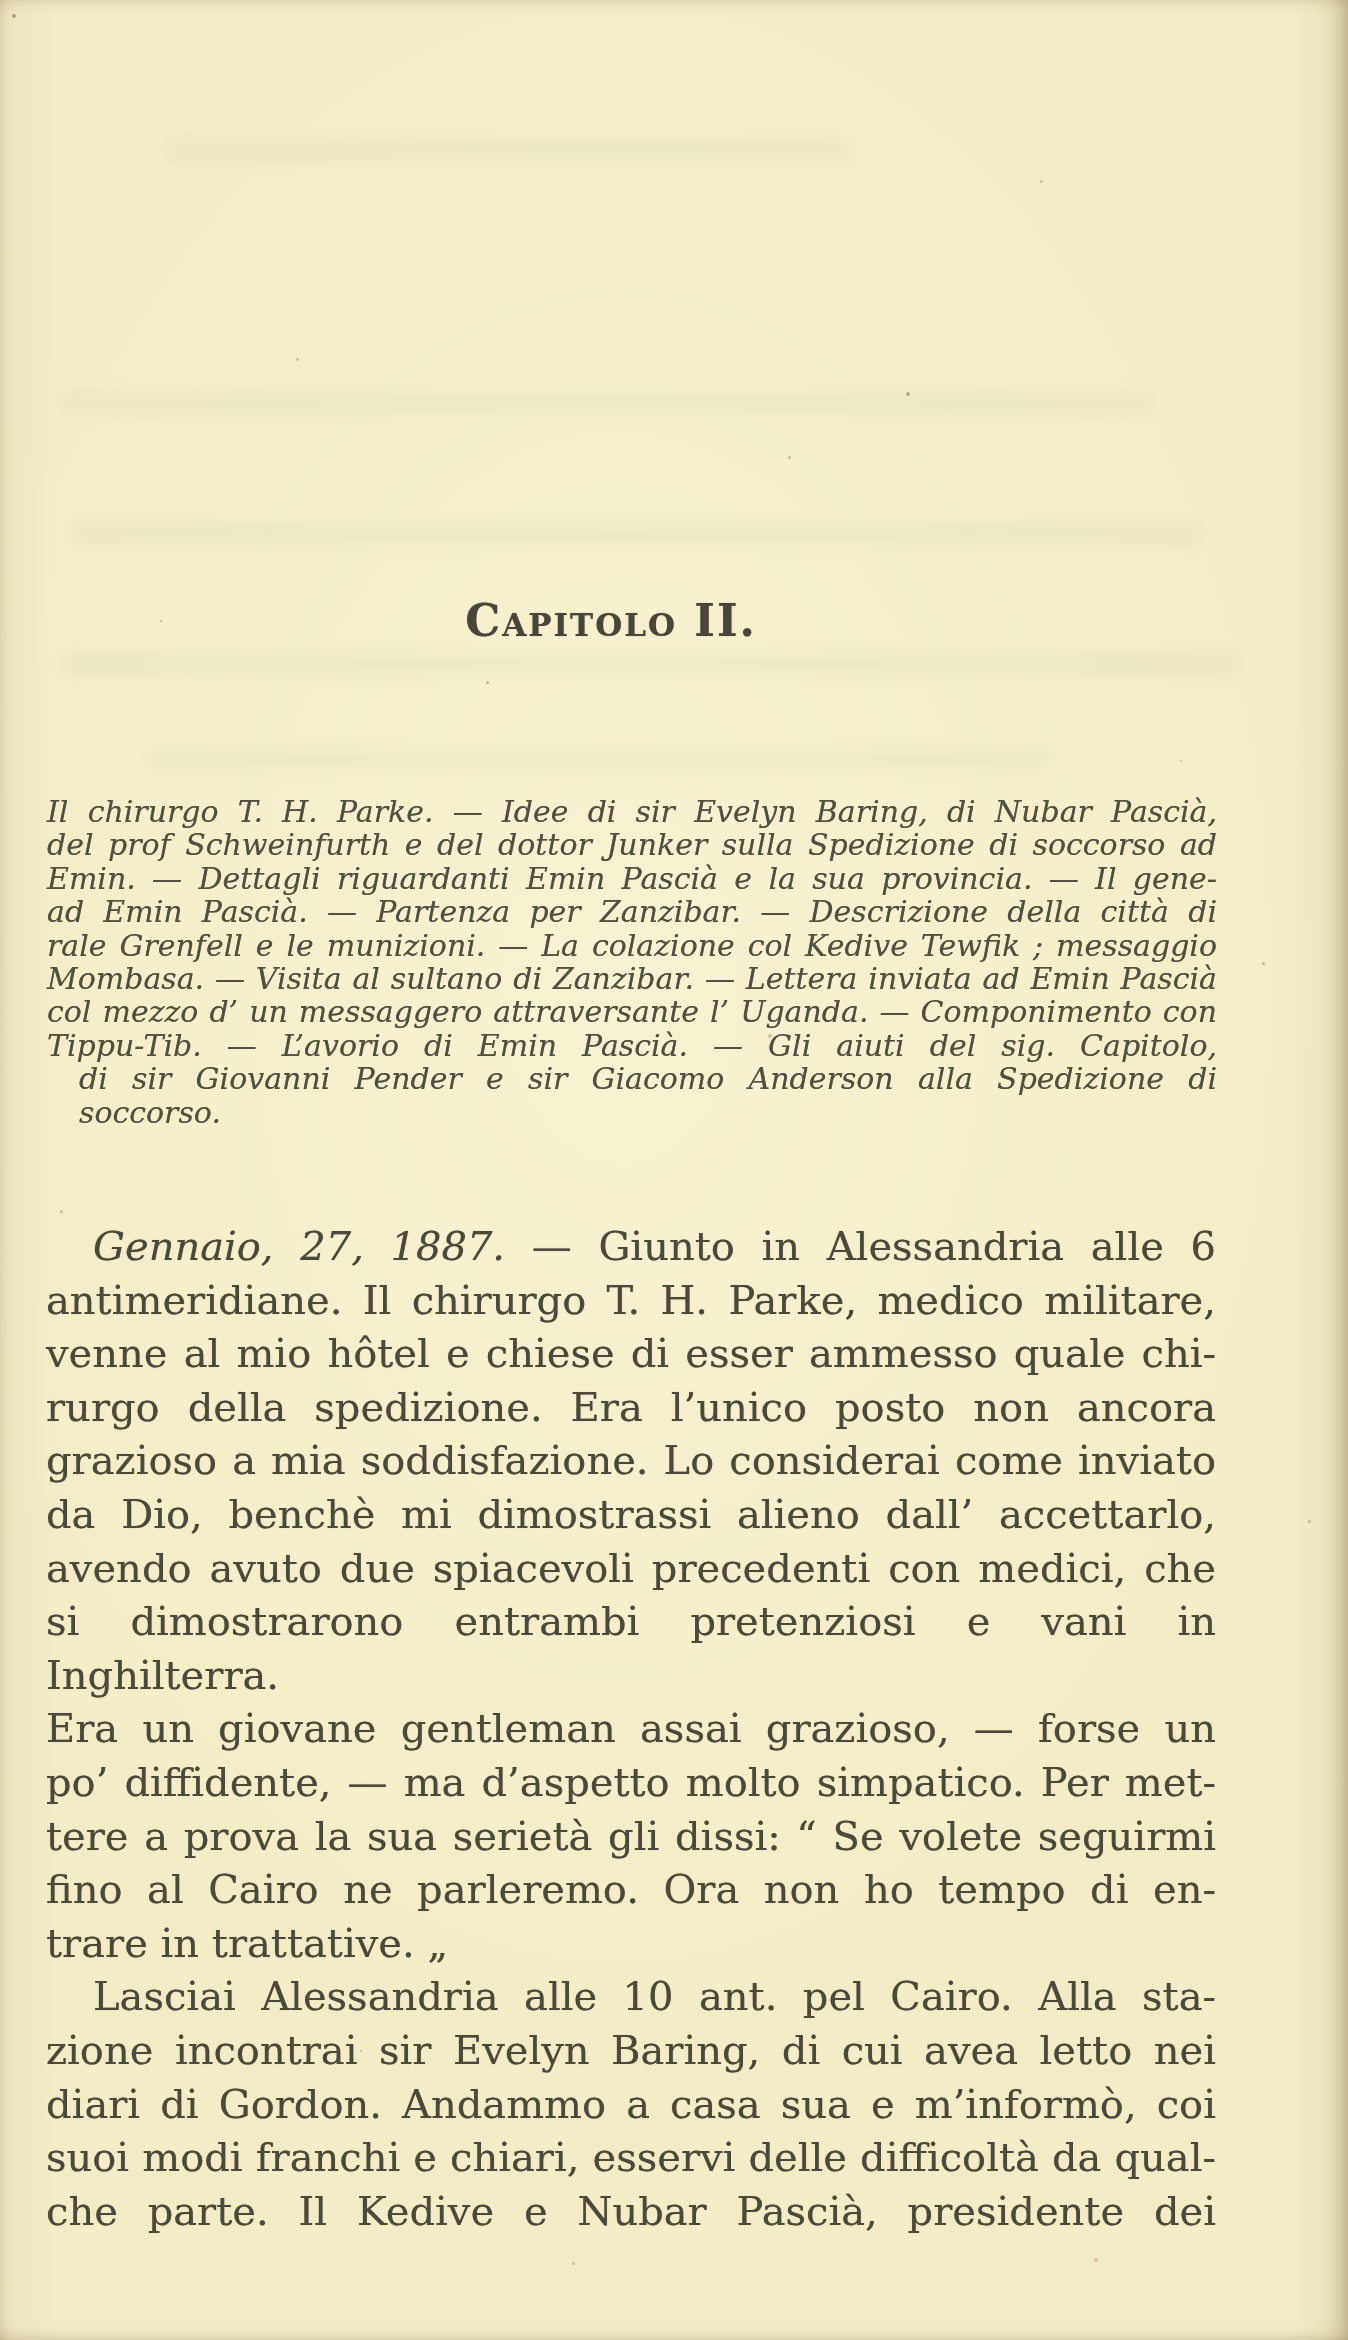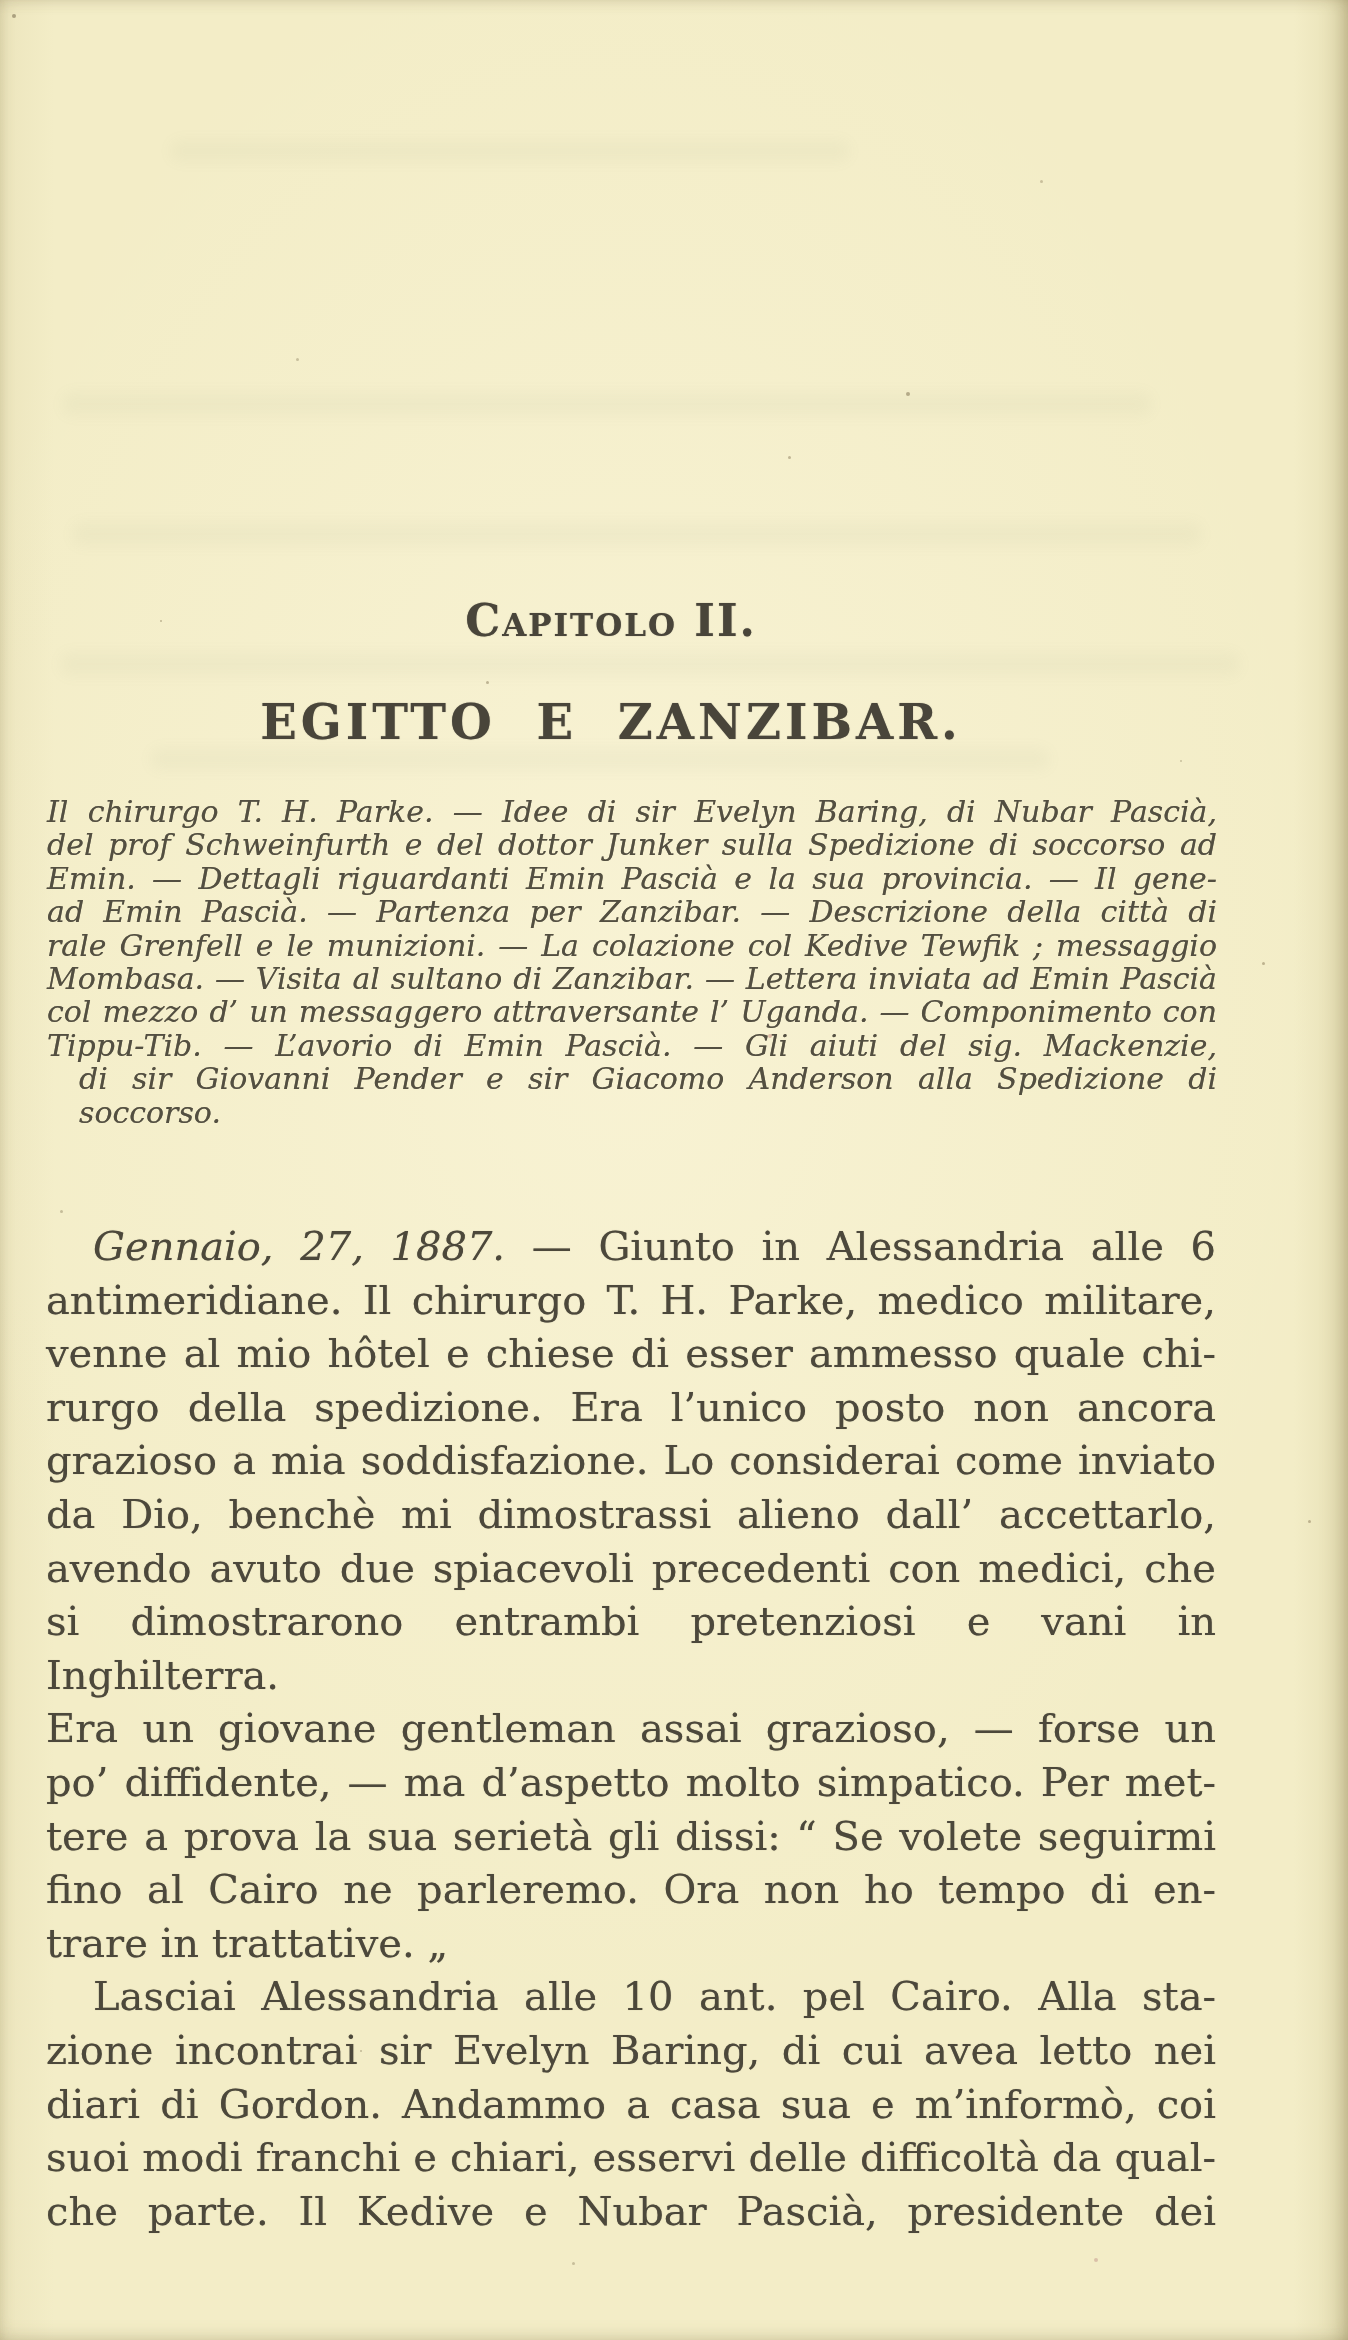--- a/index.html
+++ b/index.html
@@ -64,31 +64,30 @@
 
 <div class="page">
 
   <div class="ghost" style="left:170px;top:140px;width:680px;height:22px;"></div>
   <div class="ghost" style="left:62px;top:392px;width:1090px;height:24px;"></div>
   <div class="ghost" style="left:72px;top:522px;width:1130px;height:24px;"></div>
   <div class="ghost" style="left:60px;top:652px;width:1180px;height:24px;"></div>
   <div class="ghost" style="left:150px;top:748px;width:900px;height:22px;"></div>
 
   <h2 class="chapter-label">Capitolo II.</h2>
-  <h1 class="chapter-title">EGITTO E ZANZIBAR.</h1>
 
   <div class="summary" id="summary">
       <div class="sline">Il chirurgo T. H. Parke. — Idee di sir Evelyn Baring, di Nubar Pascià,</div>
       <div class="sline">del prof Schweinfurth e del dottor Junker sulla Spedizione di soccorso ad</div>
       <div class="sline">Emin. — Dettagli riguardanti Emin Pascià e la sua provincia. — Il gene-</div>
       <div class="sline">ad Emin Pascià. — Partenza per Zanzibar. — Descrizione della città di</div>
       <div class="sline">rale Grenfell e le munizioni. — La colazione col Kedive Tewfik ; messaggio</div>
       <div class="sline">Mombasa. — Visita al sultano di Zanzibar. — Lettera inviata ad Emin Pascià</div>
       <div class="sline">col mezzo d’ un messaggero attraversante l’ Uganda. — Componimento con</div>
-      <div class="sline">Tippu-Tib. — L’avorio di Emin Pascià. — Gli aiuti del sig. Mackenzie,</div>
+      <div class="sline">Tippu-Tib. — L’avorio di Emin Pascià. — Gli aiuti del sig. Capitolo,</div>
       <div class="sline end">di sir Giovanni Pender e sir Giacomo Anderson alla Spedizione di soccorso.</div>
     </div>
 
   <div class="main-text" id="main">
       <div class="mline indent"><em>Gennaio, 27, 1887.</em> — Giunto in Alessandria alle 6</div>
       <div class="mline">antimeridiane. Il chirurgo T. H. Parke, medico militare,</div>
       <div class="mline">venne al mio hôtel e chiese di esser ammesso quale chi-</div>
       <div class="mline">rurgo della spedizione. Era l’unico posto non ancora</div>
       <div class="mline">grazioso a mia soddisfazione. Lo considerai come inviato</div>
       <div class="mline">da Dio, benchè mi dimostrassi alieno dall’ accettarlo,</div>

